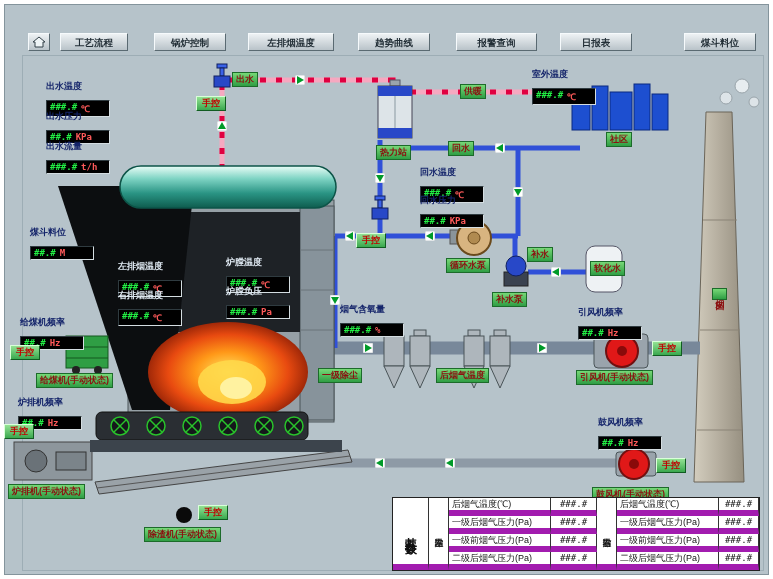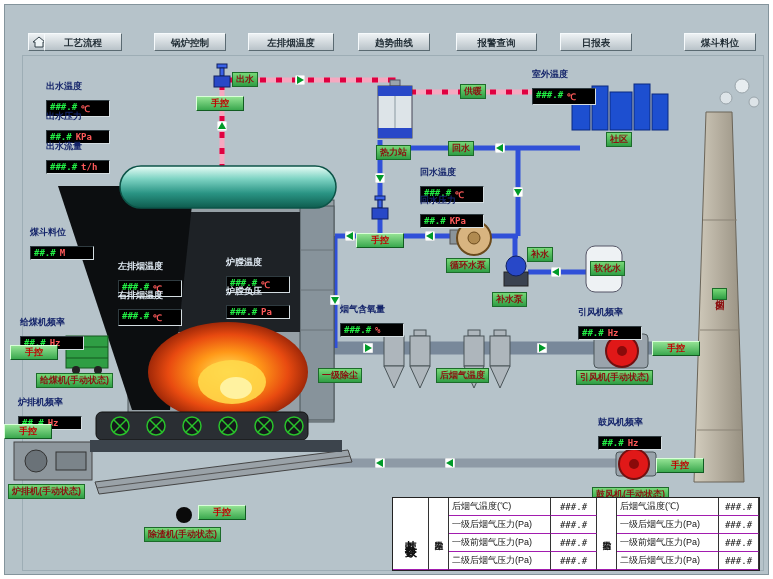--- a/index.html
+++ b/index.html
@@ -25,29 +25,29 @@
     width:56px;padding:1px 3px;display:flex;gap:4px;white-space:nowrap;
     font:bold 9px "DejaVu Sans Mono",monospace;color:#22ee44;}
   .g-unit{color:#ff5a5a;}
 
   
   .tag{position:absolute;z-index:4;font:bold 9px "Liberation Sans",sans-serif;color:#8b1010;
     background:linear-gradient(#77d877,#2f9e44);border:1px solid #1c6b2a;padding:1px 3px;white-space:nowrap;line-height:11px;}
   .tag.vertical{writing-mode:vertical-rl;text-orientation:upright;padding:3px 1px;letter-spacing:2px;}
 
   
-  .btn-manual{position:absolute;z-index:5;width:48px;height:15px;
+  .btn-manual{position:absolute;z-index:5;width:30px;height:15px;
     background:linear-gradient(#93e293,#3aa84e);border:1px solid;border-color:#d9ffd9 #115c22 #115c22 #d9ffd9;
     font:bold 9px "Liberation Sans",sans-serif;color:#c00000;text-align:center;line-height:13px;padding:0;cursor:pointer;}
 
   
   .params-table{position:absolute;left:392px;top:497px;z-index:4;display:grid;
     grid-template-columns:36px 20px 102px 46px 20px 102px 40px;grid-auto-rows:18px;
     background:#ffffff;border:1px solid #222;font:9px "Liberation Sans",sans-serif;color:#111;}
-  .pt-cell{border-right:1px solid #333;border-bottom:1px solid #a21caf;display:flex;align-items:center;}
+  .pt-cell{border-right:1px solid #333;border-bottom:6px solid #a21caf;display:flex;align-items:center;}
   .pt-label{padding-left:3px;white-space:nowrap;overflow:hidden;}
   .pt-val{justify-content:center;font-family:"DejaVu Sans Mono",monospace;}
   .pt-title{grid-column:1;grid-row:1/5;justify-content:center;writing-mode:vertical-rl;text-orientation:upright;
     font-weight:bold;font-size:12px;letter-spacing:2px;}
   .pt-group{justify-content:center;writing-mode:vertical-rl;text-orientation:upright;letter-spacing:0;}
 </style>
 </head>
 <body>
 
 <div class="screen">
@@ -254,21 +254,21 @@
       <use href="#arw" x="-5" y="-5" transform="translate(450,463) rotate(180)"></use>
       <use href="#arw" x="-5" y="-5" transform="translate(380,463) rotate(180)"></use>
     </g>
   </svg>
 
   <button class="home-btn">
     <svg width="14" height="12" viewBox="0 0 14 12">
       <path d="M7 1 L13 6 L11 6 L11 11 L3 11 L3 6 L1 6 Z" fill="#eef4f6" stroke="#334048"></path>
     </svg>
   </button>
-  <button class="nav-btn" style="left:44px;width:78px">工艺流程</button>
+  <button class="nav-btn" style="left:60px;width:68px">工艺流程</button>
   <button class="nav-btn" style="left:154px;width:72px">锅炉控制</button>
   <button class="nav-btn" style="left:248px;width:86px">左排烟温度</button>
   <button class="nav-btn" style="left:358px;width:72px">趋势曲线</button>
   <button class="nav-btn" style="left:456px;width:81px">报警查询</button>
   <button class="nav-btn" style="left:560px;width:72px">日报表</button>
   <button class="nav-btn" style="left:684px;width:72px">煤斗料位</button>
 
   <div class="gauge" style="left:46px;top:80px">
     <div class="g-label">出水温度</div>
     <div class="g-display">

